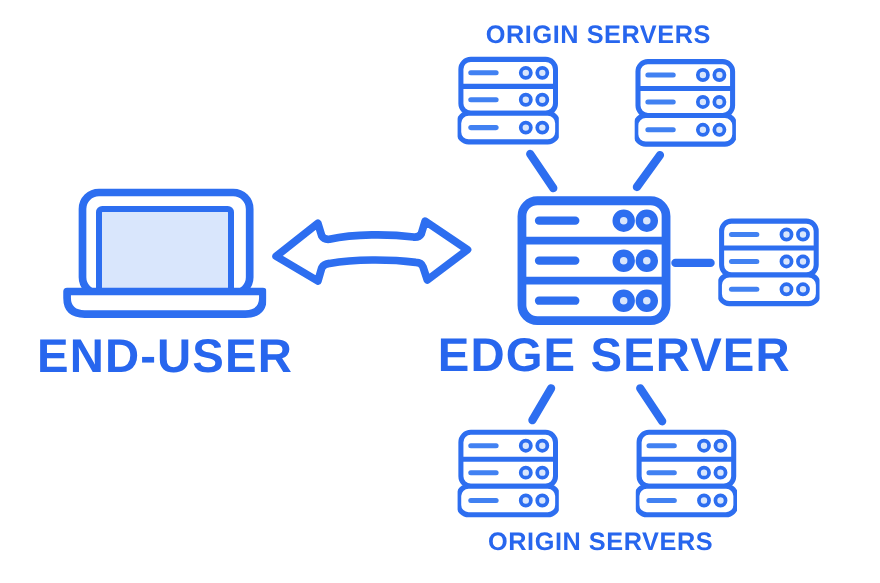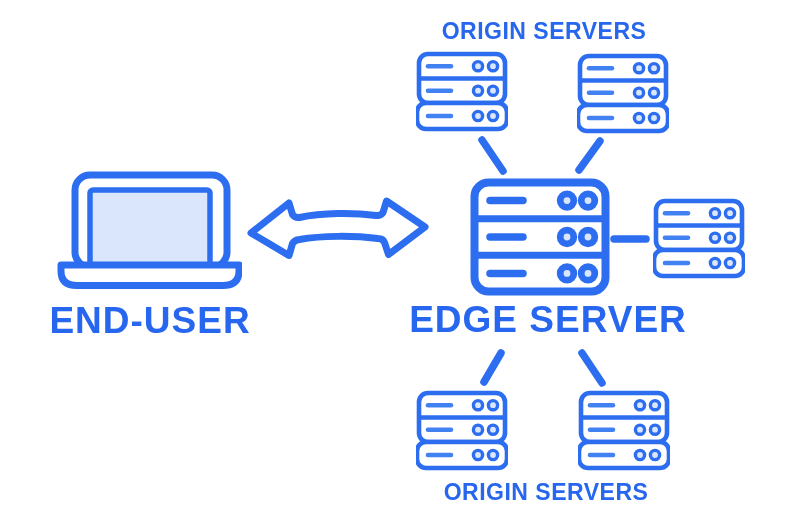--- a/index.html
+++ b/index.html
@@ -13,21 +13,21 @@
   .canvas{
     position:relative;width:800px;height:530px;background:var(--c-bg);
     overflow:hidden;font-family:"Liberation Sans", sans-serif;border-radius:13px;
   }
   .abs{position:absolute;}
   .label{
     color:var(--c-text);font-weight:700;text-align:center;
     white-space:nowrap;line-height:1.05;user-select:none;
   }
   .lbl-small{font-size:23px;letter-spacing:.5px;}
-  .lbl-big{font-size:37px;letter-spacing:1px;}
+  .lbl-big{font-size:43px;letter-spacing:1px;}
   svg{display:block;}
 </style>
 </head>
 <body>
 
 <div class="canvas">
 
   <svg width="0" height="0" style="position:absolute" aria-hidden="true">
     <defs>
       <symbol id="sym-server-small" viewBox="0 0 92 81">

